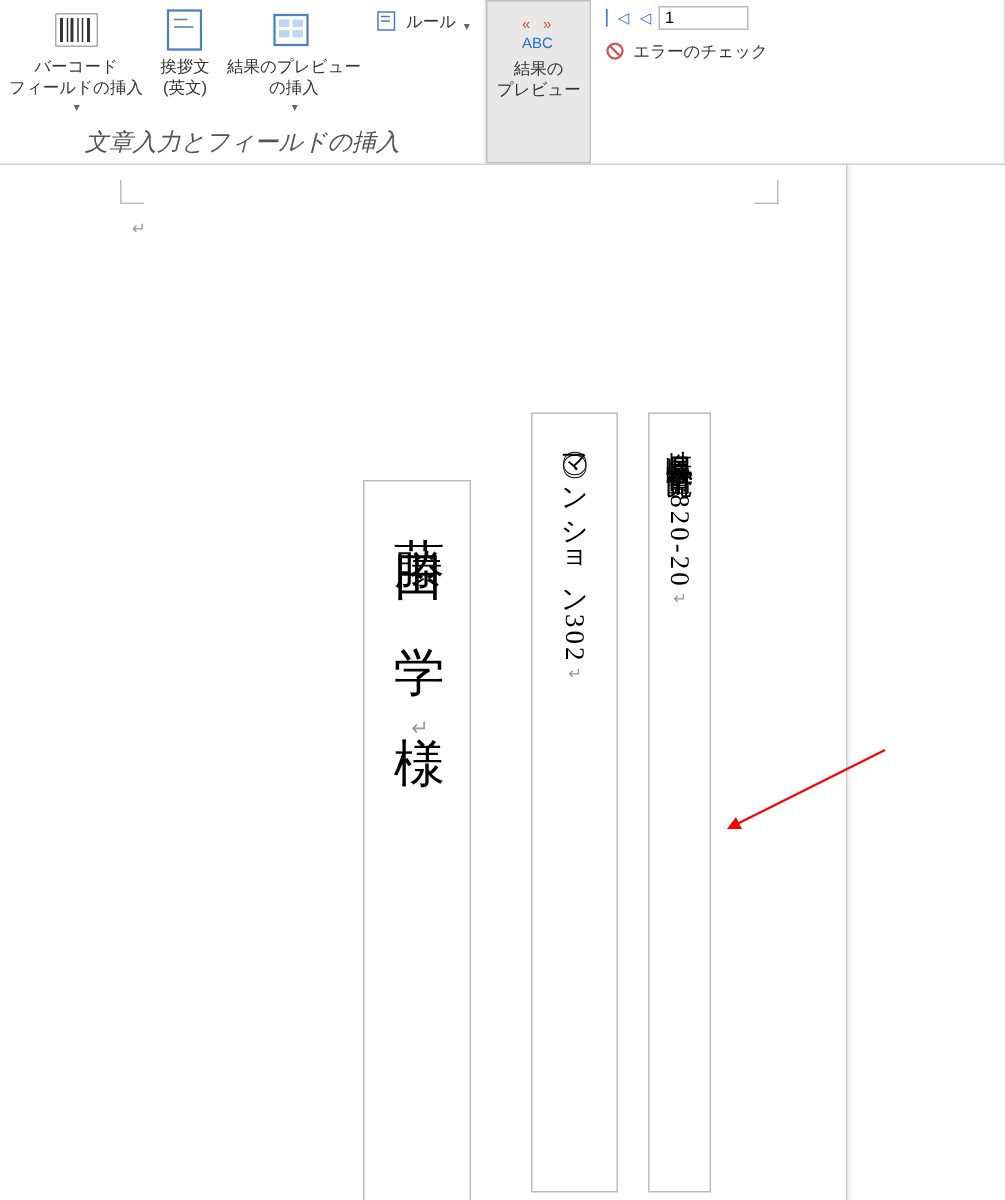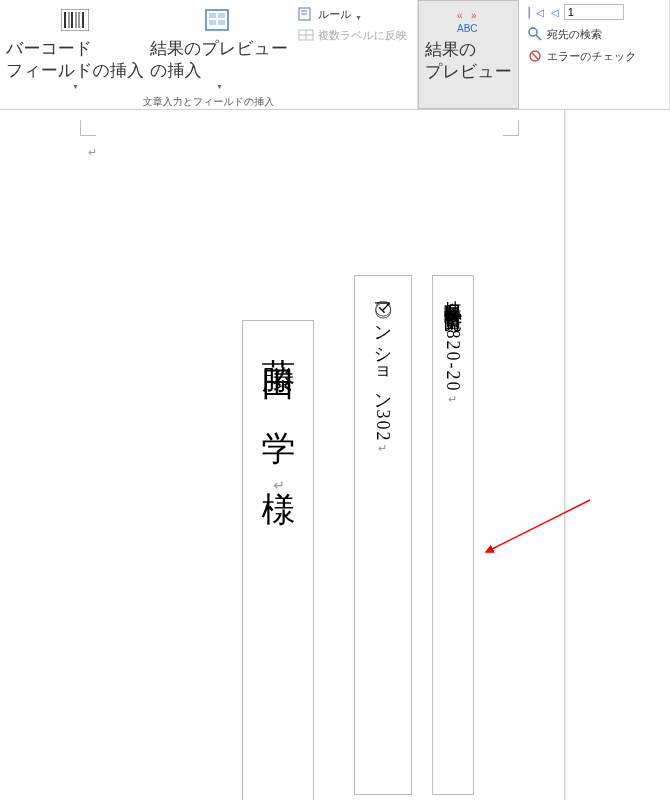--- a/index.html
+++ b/index.html
@@ -27,43 +27,45 @@
       height: 100%;
     }
     .ribbon-group-content {
       flex: 1;
       display: flex;
       align-items: flex-start;
       gap: 2px;
     }
     .ribbon-group-label {
       text-align: center;
-      font-size: 10px;
+      font-size: 16px;
       color: #555;
       padding: 2px 0 3px 0;
+      font-style: italic;
     }
     .big-button {
       display: flex;
       flex-direction: column;
       align-items: center;
       justify-content: flex-start;
       padding: 2px 2px;
       min-width: 48px;
       cursor: pointer;
     }
     .big-button .icon-box {
       width: 32px;
       height: 32px;
       margin-bottom: 2px;
       display: flex;
       align-items: center;
       justify-content: center;
     }
     .big-button .label {
-      font-size: 17px;
+      font-size: 11px;
+      text-align: center;
       line-height: 1.3;
       color: #333;
       white-space: pre-line;
     }
     .dropdown-arrow {
       font-size: 8px;
       color: #666;
       margin-left: 1px;
     }
     .small-row {
@@ -225,20 +227,31 @@
               <line x1="18" y1="3" x2="18" y2="19" stroke="#333" stroke-width="1"></line>
               <line x1="22" y1="3" x2="22" y2="19" stroke="#333" stroke-width="2"></line>
             </svg>
         </span>
         <span class="label">バーコード
 フィールドの挿入</span>
         <span class="dropdown-arrow">▾</span>
       </div>
 
 
+      <div class="big-button">
+        <span class="icon-box">
+          <svg width="24" height="28">
+              <rect x="1" y="1" width="22" height="26" fill="#fff" stroke="#4a7fc3" stroke-width="1.5"></rect>
+              <line x1="5" y1="7" x2="14" y2="7" stroke="#4a7fc3"></line>
+              <line x1="5" y1="12" x2="18" y2="12" stroke="#4a7fc3"></line>
+            </svg>
+        </span>
+        <span class="label">挨拶文
+(英文)</span>
+      </div>
 
       <div class="big-button" style="min-width:90px;">
         <span class="icon-box">
           <svg width="28" height="28">
               <rect x="1" y="4" width="22" height="20" fill="#fff" stroke="#4a7fc3" stroke-width="1.5"></rect>
               <rect x="4" y="7" width="7" height="5" fill="#bcd5f0"></rect>
               <rect x="13" y="7" width="7" height="5" fill="#bcd5f0"></rect>
               <rect x="4" y="14" width="7" height="5" fill="#bcd5f0"></rect>
               <rect x="13" y="14" width="7" height="5" fill="#bcd5f0"></rect>
             </svg>
@@ -253,30 +266,20 @@
           <span class="small-icon">
             <svg width="16" height="16">
                 <rect x="1" y="2" width="11" height="12" fill="#fff" stroke="#4a7fc3"></rect>
                 <line x1="3" y1="5" x2="9" y2="5" stroke="#4a7fc3"></line>
                 <line x1="3" y1="8" x2="9" y2="8" stroke="#4a7fc3"></line>
               </svg>
           </span>
           <span>ルール</span>
           <span class="dropdown-arrow">▾</span>
         </div>
-        <div class="small-button disabled">
-          <span class="small-icon">
-            <svg width="16" height="16">
-                <rect x="1" y="3" width="14" height="10" fill="none" stroke="#bbb"></rect>
-                <line x1="8" y1="3" x2="8" y2="13" stroke="#bbb"></line>
-                <line x1="1" y1="8" x2="15" y2="8" stroke="#bbb"></line>
-              </svg>
-          </span>
-          <span>複数ラベルに反映</span>
-        </div>
       </div>
     </div>
     <div class="ribbon-group-label">文章入力とフィールドの挿入</div>
   </div>
 
   <div class="ribbon-group preview-group">
     <div class="ribbon-group-content">
       <div class="big-button" style="min-width:56px;">
         <span class="icon-box">
           <svg width="30" height="28">
@@ -290,29 +293,20 @@
       </div>
     </div>
   </div>
 
   <div class="ribbon-group" style="flex:1;">
     <div class="ribbon-group-content" style="flex-direction:column;align-items:stretch;">
       <div class="nav-row">
         <span class="nav-icon">▏◁</span>
         <span class="nav-icon">◁</span>
         <input class="nav-input" value="1" style="">
-      </div>
-      <div class="small-button">
-        <span class="small-icon">
-          <svg width="16" height="16">
-              <circle cx="6" cy="6" r="4" fill="none" stroke="#4a7fc3" stroke-width="1.5"></circle>
-              <line x1="9" y1="9" x2="14" y2="14" stroke="#4a7fc3" stroke-width="1.5"></line>
-            </svg>
-        </span>
-        <span>宛先の検索</span>
       </div>
       <div class="small-button">
         <span class="small-icon">
           <svg width="16" height="16">
               <circle cx="8" cy="8" r="5" fill="none" stroke="#d05050" stroke-width="1.5"></circle>
               <line x1="5" y1="5" x2="11" y2="11" stroke="#d05050" stroke-width="1.5"></line>
             </svg>
         </span>
         <span>エラーのチェック</span>
       </div>

